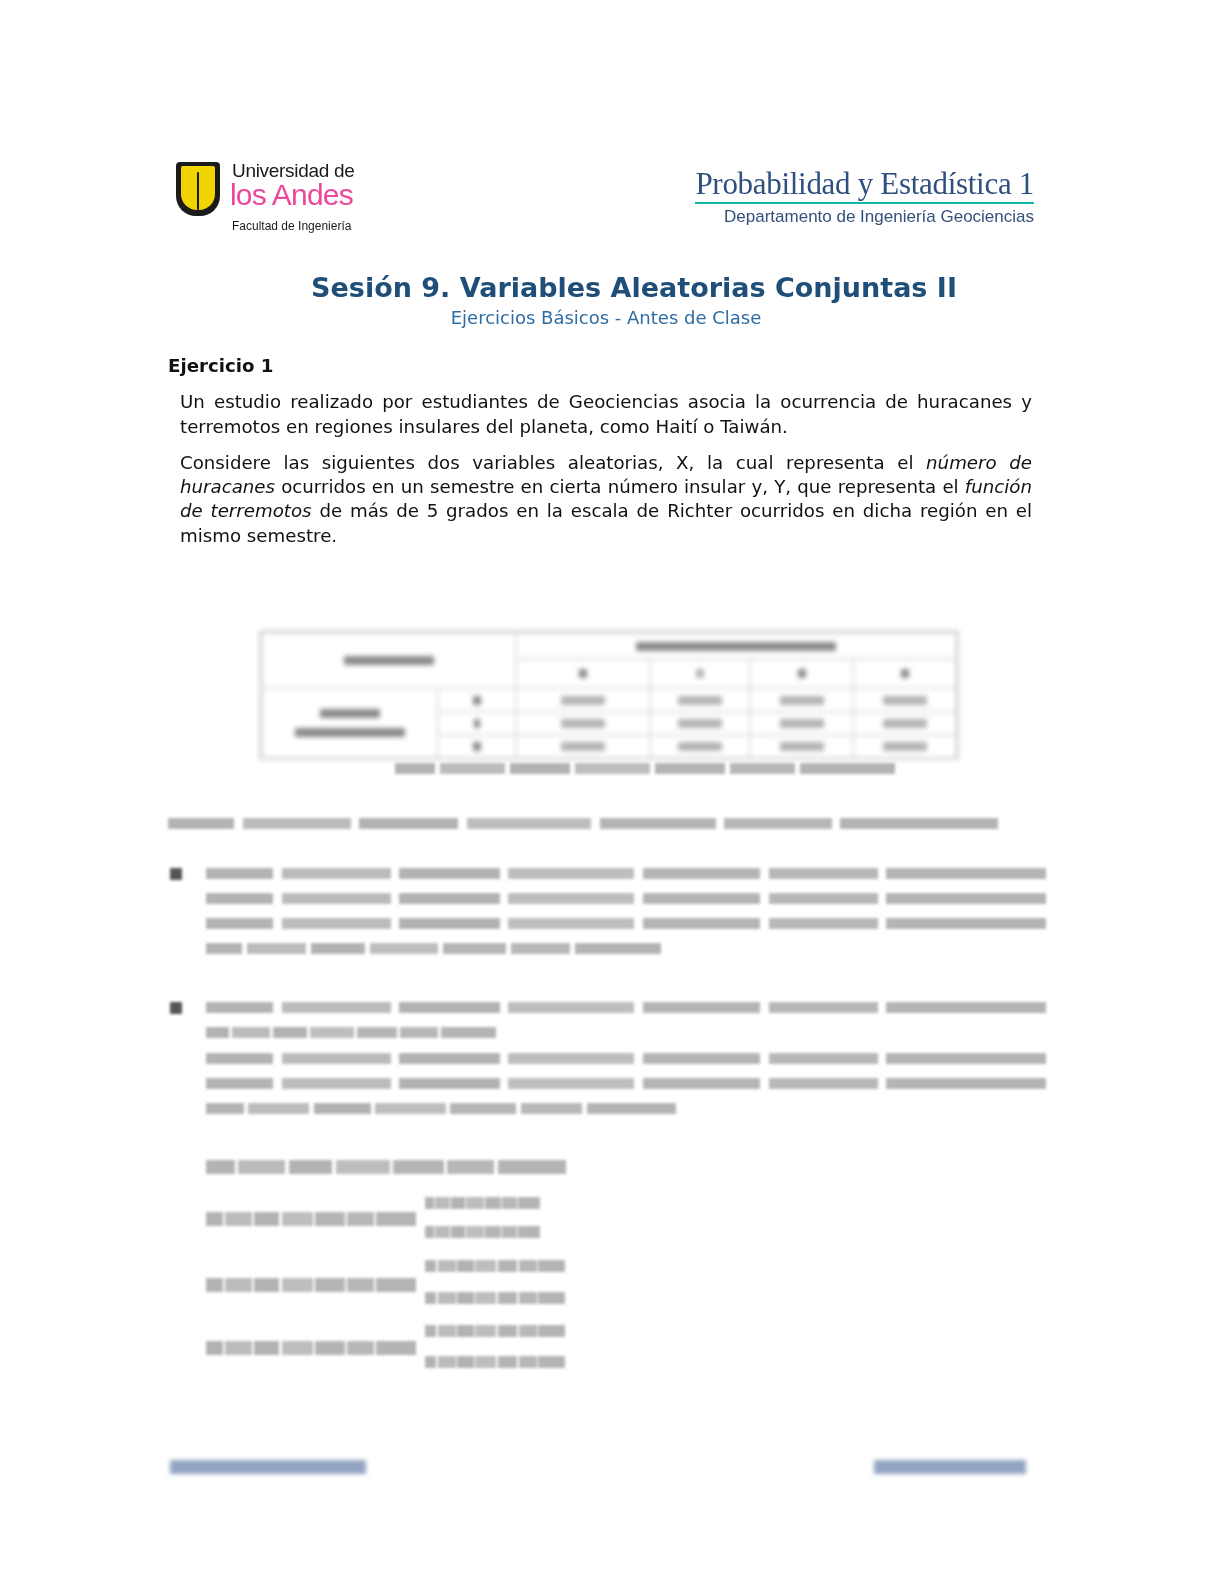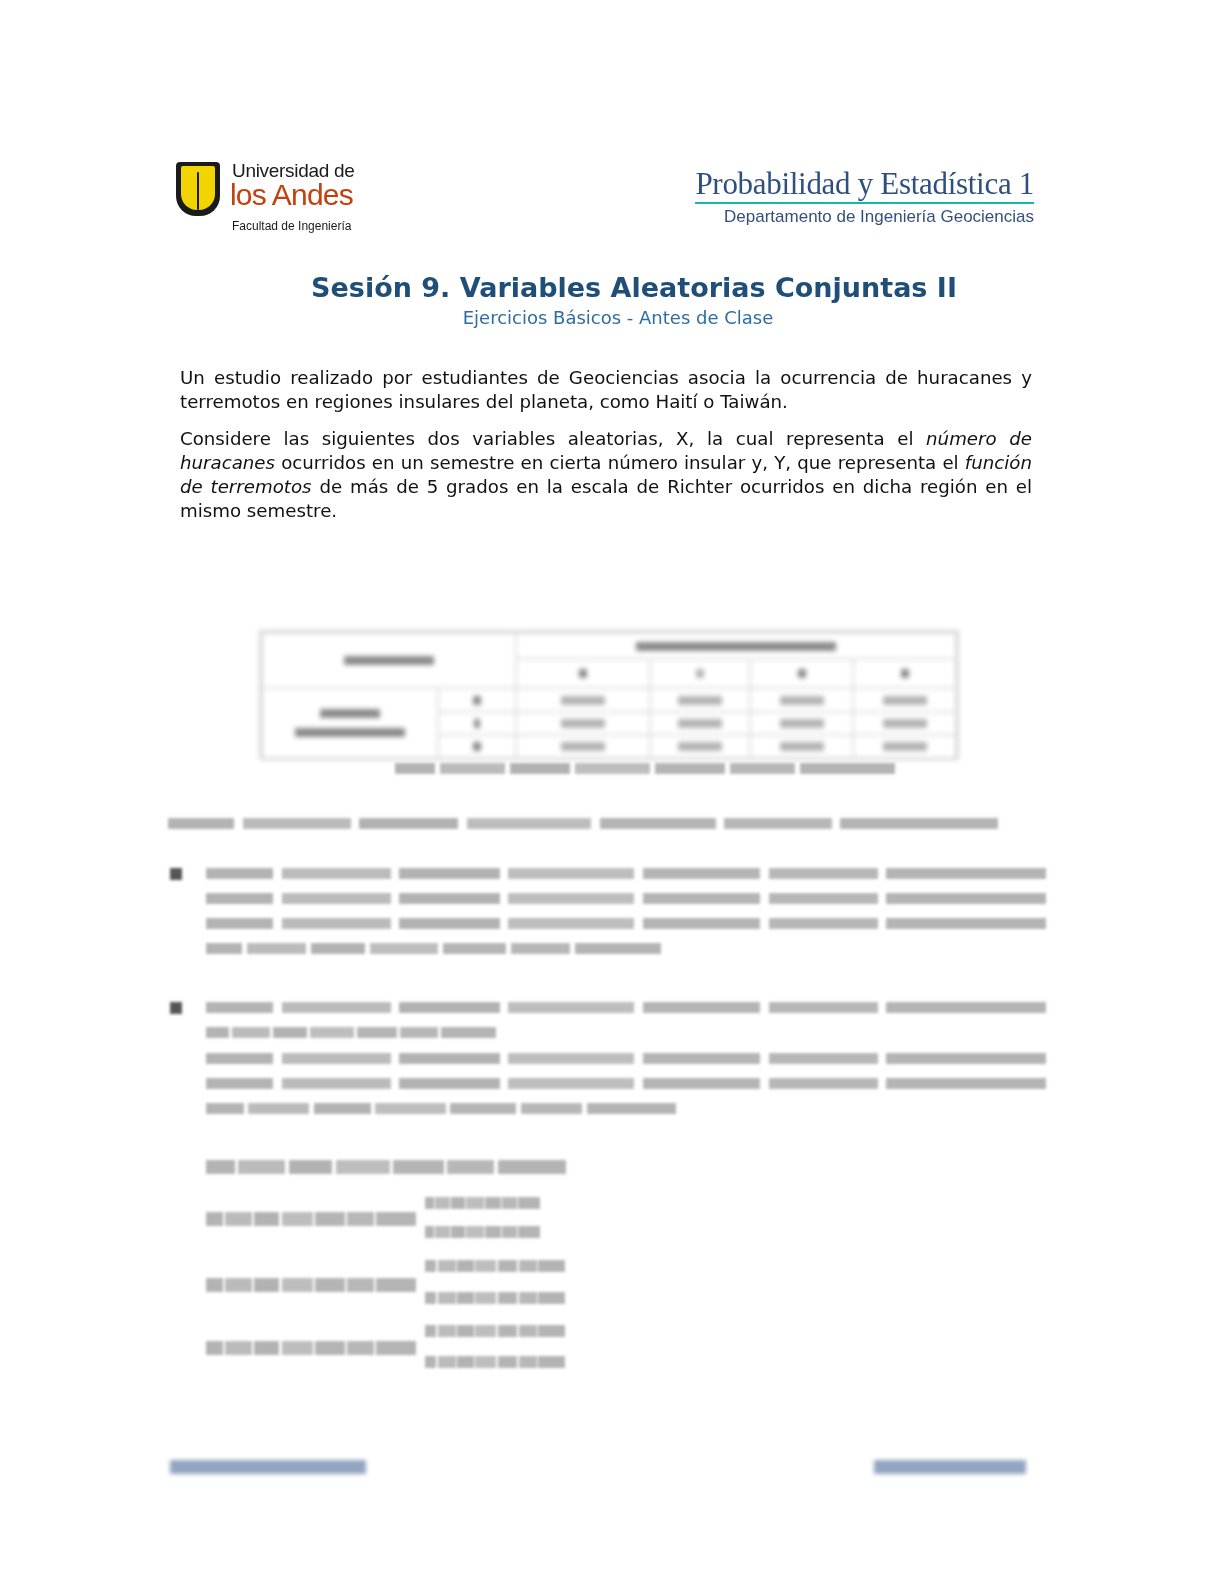--- a/index.html
+++ b/index.html
@@ -8,32 +8,32 @@
 
   
   .logo { position: absolute; left: 176px; top: 160px; width: 200px; height: 80px; }
   .shield { position: absolute; left: 0; top: 2px; width: 44px; height: 54px; background: #1b1b1b;
             border-radius: 4px 4px 20px 20px; }
   .shield-inner { position: absolute; left: 5px; top: 4px; width: 34px; height: 44px; background: #f2d400;
                   border-radius: 2px 2px 16px 16px; }
   .shield-line { position: absolute; left: 16px; top: 6px; width: 2px; height: 38px; background: #1b1b1b;
                  border-radius: 1px; }
   .logo-l1 { position: absolute; left: 56px; top: 0; font-family: "Liberation Sans", sans-serif; font-size: 19px; color: #1a1a1a; letter-spacing: -0.3px; }
-  .logo-l2 { position: absolute; left: 54px; top: 18px; font-family: "Liberation Sans", sans-serif; font-size: 30px; color: #c2410c; letter-spacing: -0.8px; }
+  .logo-l2 { position: absolute; left: 54px; top: 18px; font-family: "Liberation Sans", sans-serif; font-size: 30px; color: #ec4899; letter-spacing: -0.8px; }
   .logo-l3 { position: absolute; left: 56px; top: 59px; font-family: "Liberation Sans", sans-serif; font-size: 12px; color: #1a1a1a; }
 
   .course { position: absolute; right: 190px; top: 166px; text-align: right; }
   .course-title { font-family: "Liberation Serif", serif; font-size: 31px; color: #2f4f7f;
                   border-bottom: 2px solid #14b8a6; padding-bottom: 0px; line-height: 36px; letter-spacing: -0.3px; }
   .course-dept { font-family: "Liberation Sans", sans-serif; font-size: 17px; color: #34507a; margin-top: 3px; }
 
   
   .title { position: absolute; left: 0; width: 1212px; top: 272px; text-align: center;
            font-size: 27px; font-weight: bold; color: #1f4e79; padding-left: 28px; }
-  .subtitle { position: absolute; left: 12px; width: 1212px; top: 307px; text-align: center;
+  .subtitle { position: absolute; left: 0; width: 1212px; top: 307px; text-align: center;
               font-size: 18px; color: #2e6da4; }
 
   
   .content { position: absolute; left: 168px; width: 876px; top: 354px; font-size: 18.2px; line-height: 24.3px; }
   .ex-title { font-weight: bold; }
   .para { text-align: justify; text-align-last: left; margin: 12px; }
   .gap { height: 24px; }
   .math { font-family: "DejaVu Serif", serif; font-style: italic; }
   .math sub { font-size: 12px; }
 
@@ -69,20 +69,21 @@
 
 <div class="course">
   <div class="course-title">Probabilidad y Estadística 1</div>
   <div class="course-dept">Departamento de Ingeniería Geociencias</div>
 </div>
 
 <div class="title">Sesión 9. Variables Aleatorias Conjuntas II</div>
 <div class="subtitle">Ejercicios Básicos - Antes de Clase</div>
 
 <div class="content">
+  <div class="ex-title">Ejercicio 1</div>
   <p class="para">Un estudio realizado por estudiantes de Geociencias asocia la ocurrencia de huracanes y terremotos en regiones insulares del planeta, como Haití o Taiwán.</p>
   <p class="para"><span>Considere las siguientes dos variables aleatorias, X, la cual representa el </span><em>número de huracanes</em><span> ocurridos en un semestre en cierta número insular y, Y, que representa el </span><em>función de terremotos</em><span> de más de 5 grados en la escala de Richter ocurridos en dicha región en el mismo semestre.</span></p>
   <div class="gap"></div>
 </div>
 
 <div class="tbl blur">
   <div class="cell" style="left:0;top:0;width:254px;height:55px;">
       <span class="bar" style="width:90px"></span>
     </div>
   <div class="cell" style="left:254px;top:0;width:440px;height:26px;">

